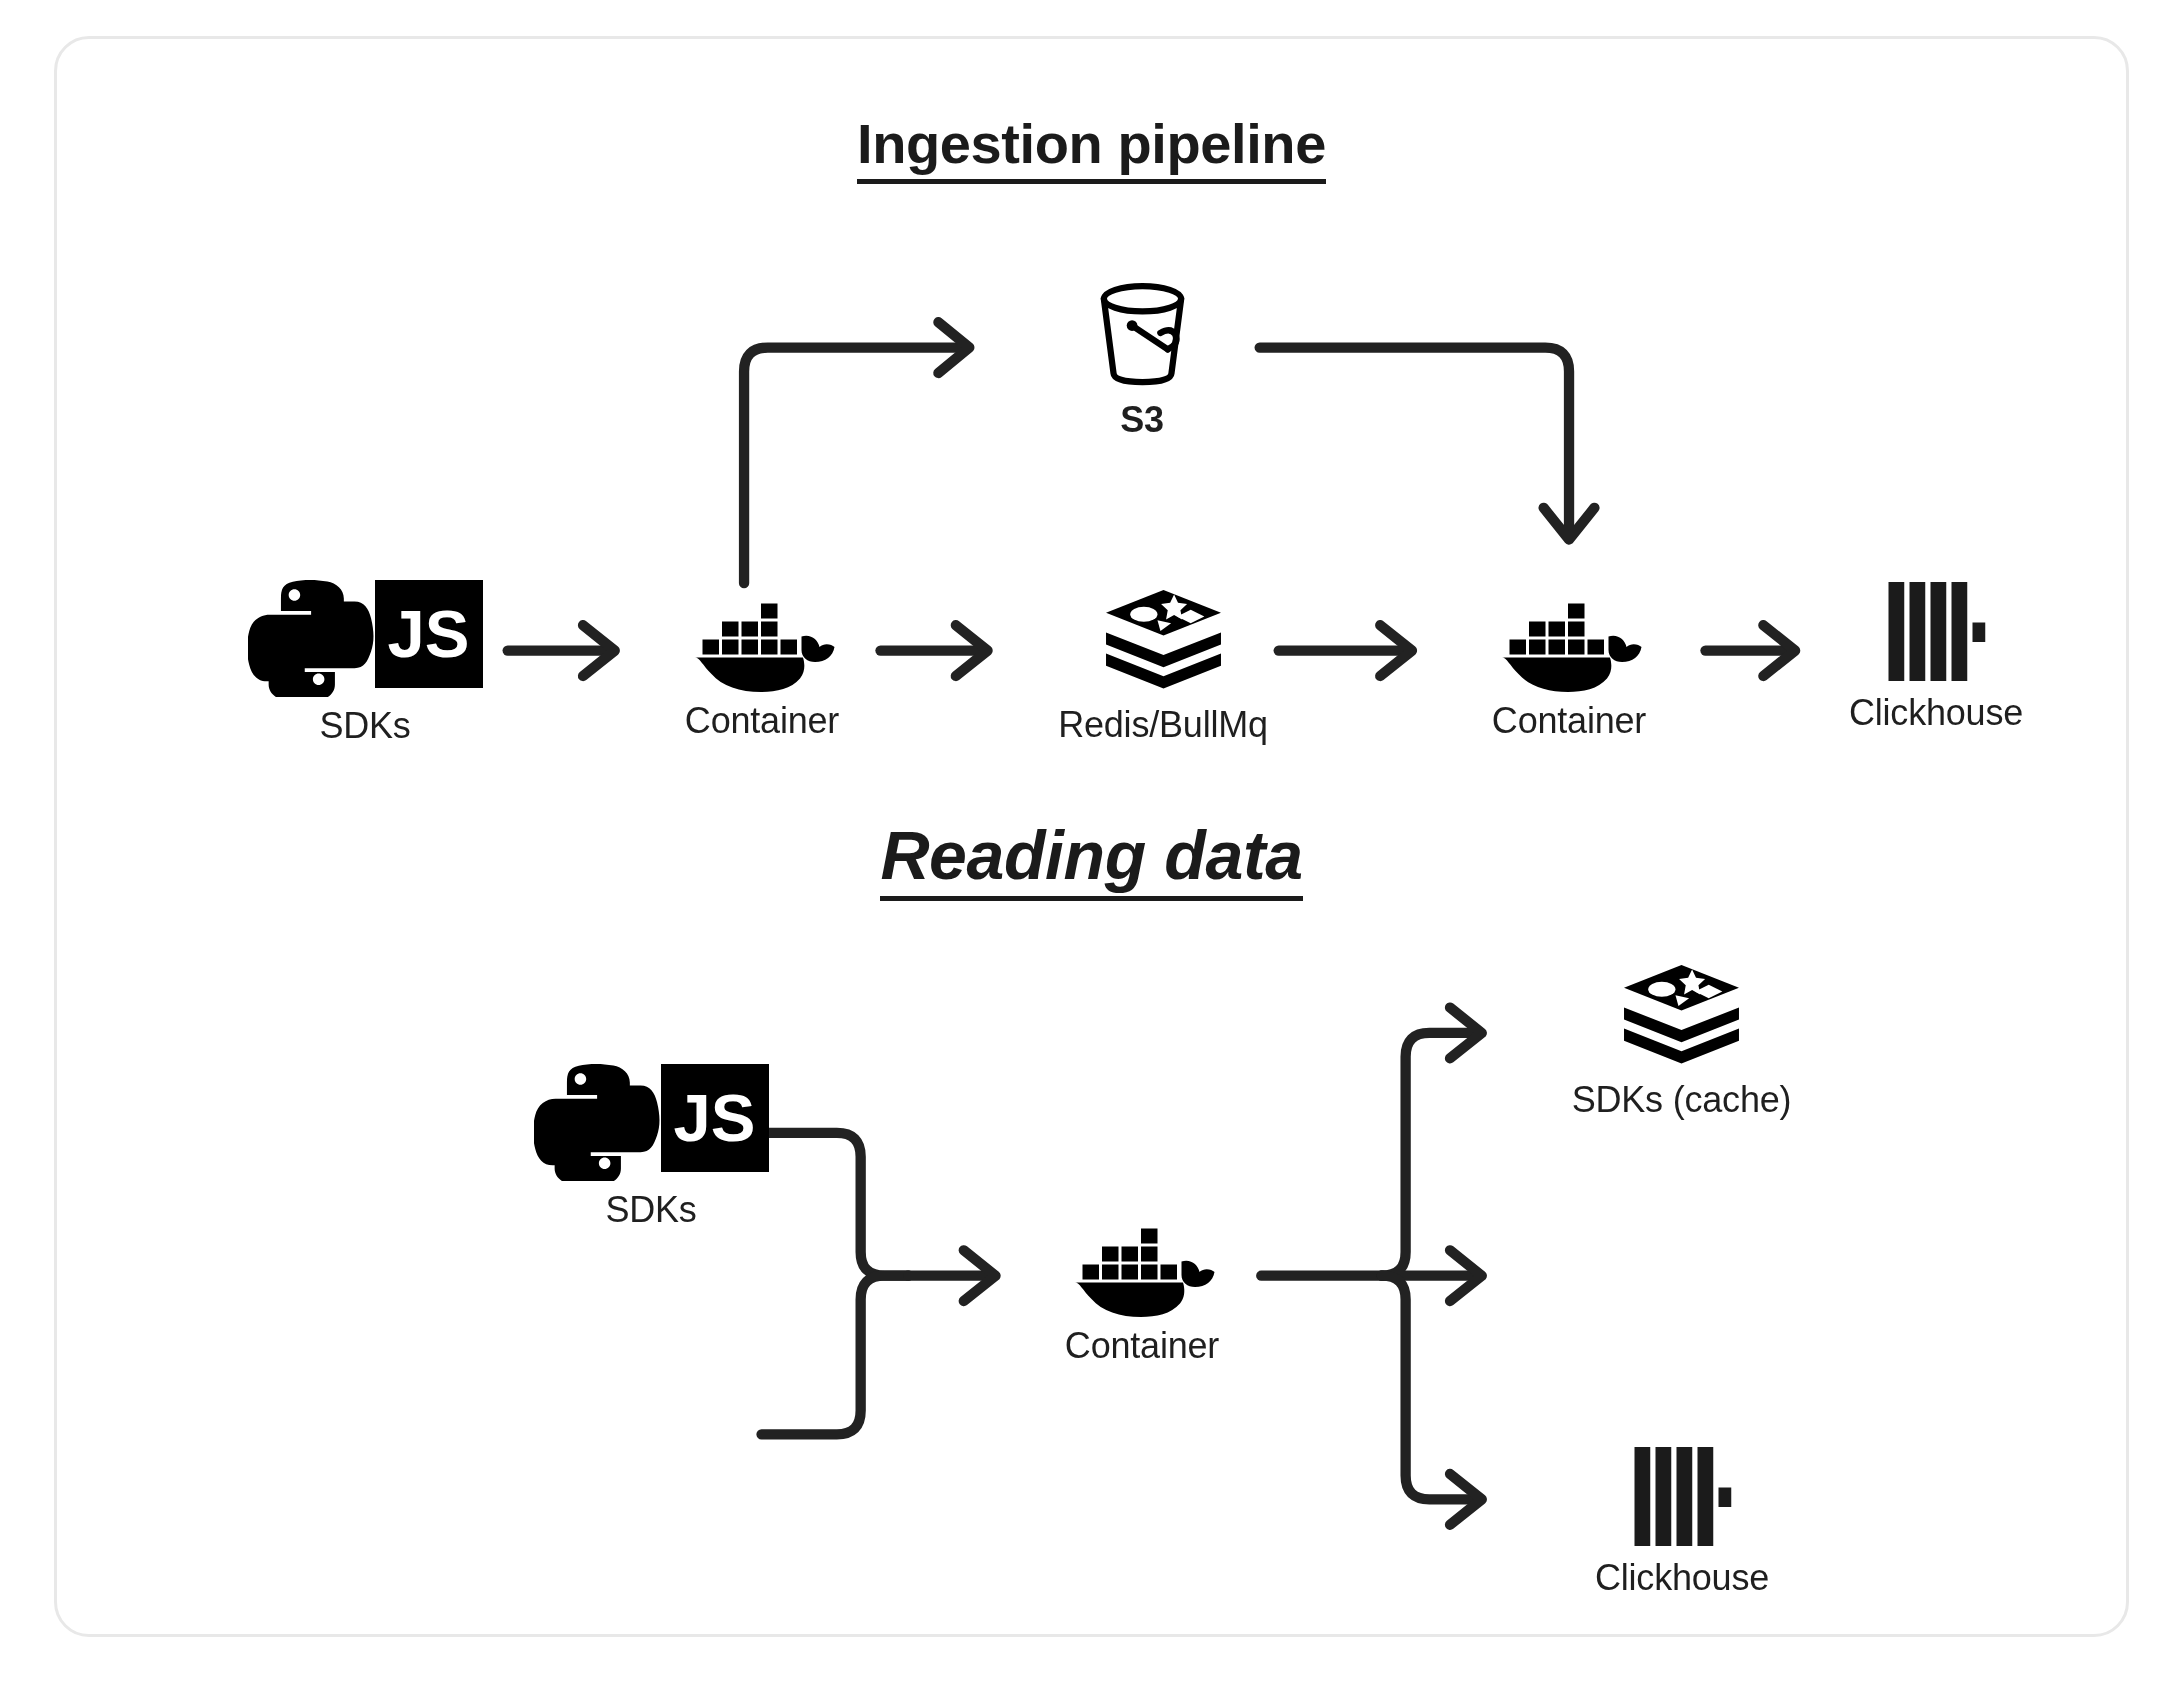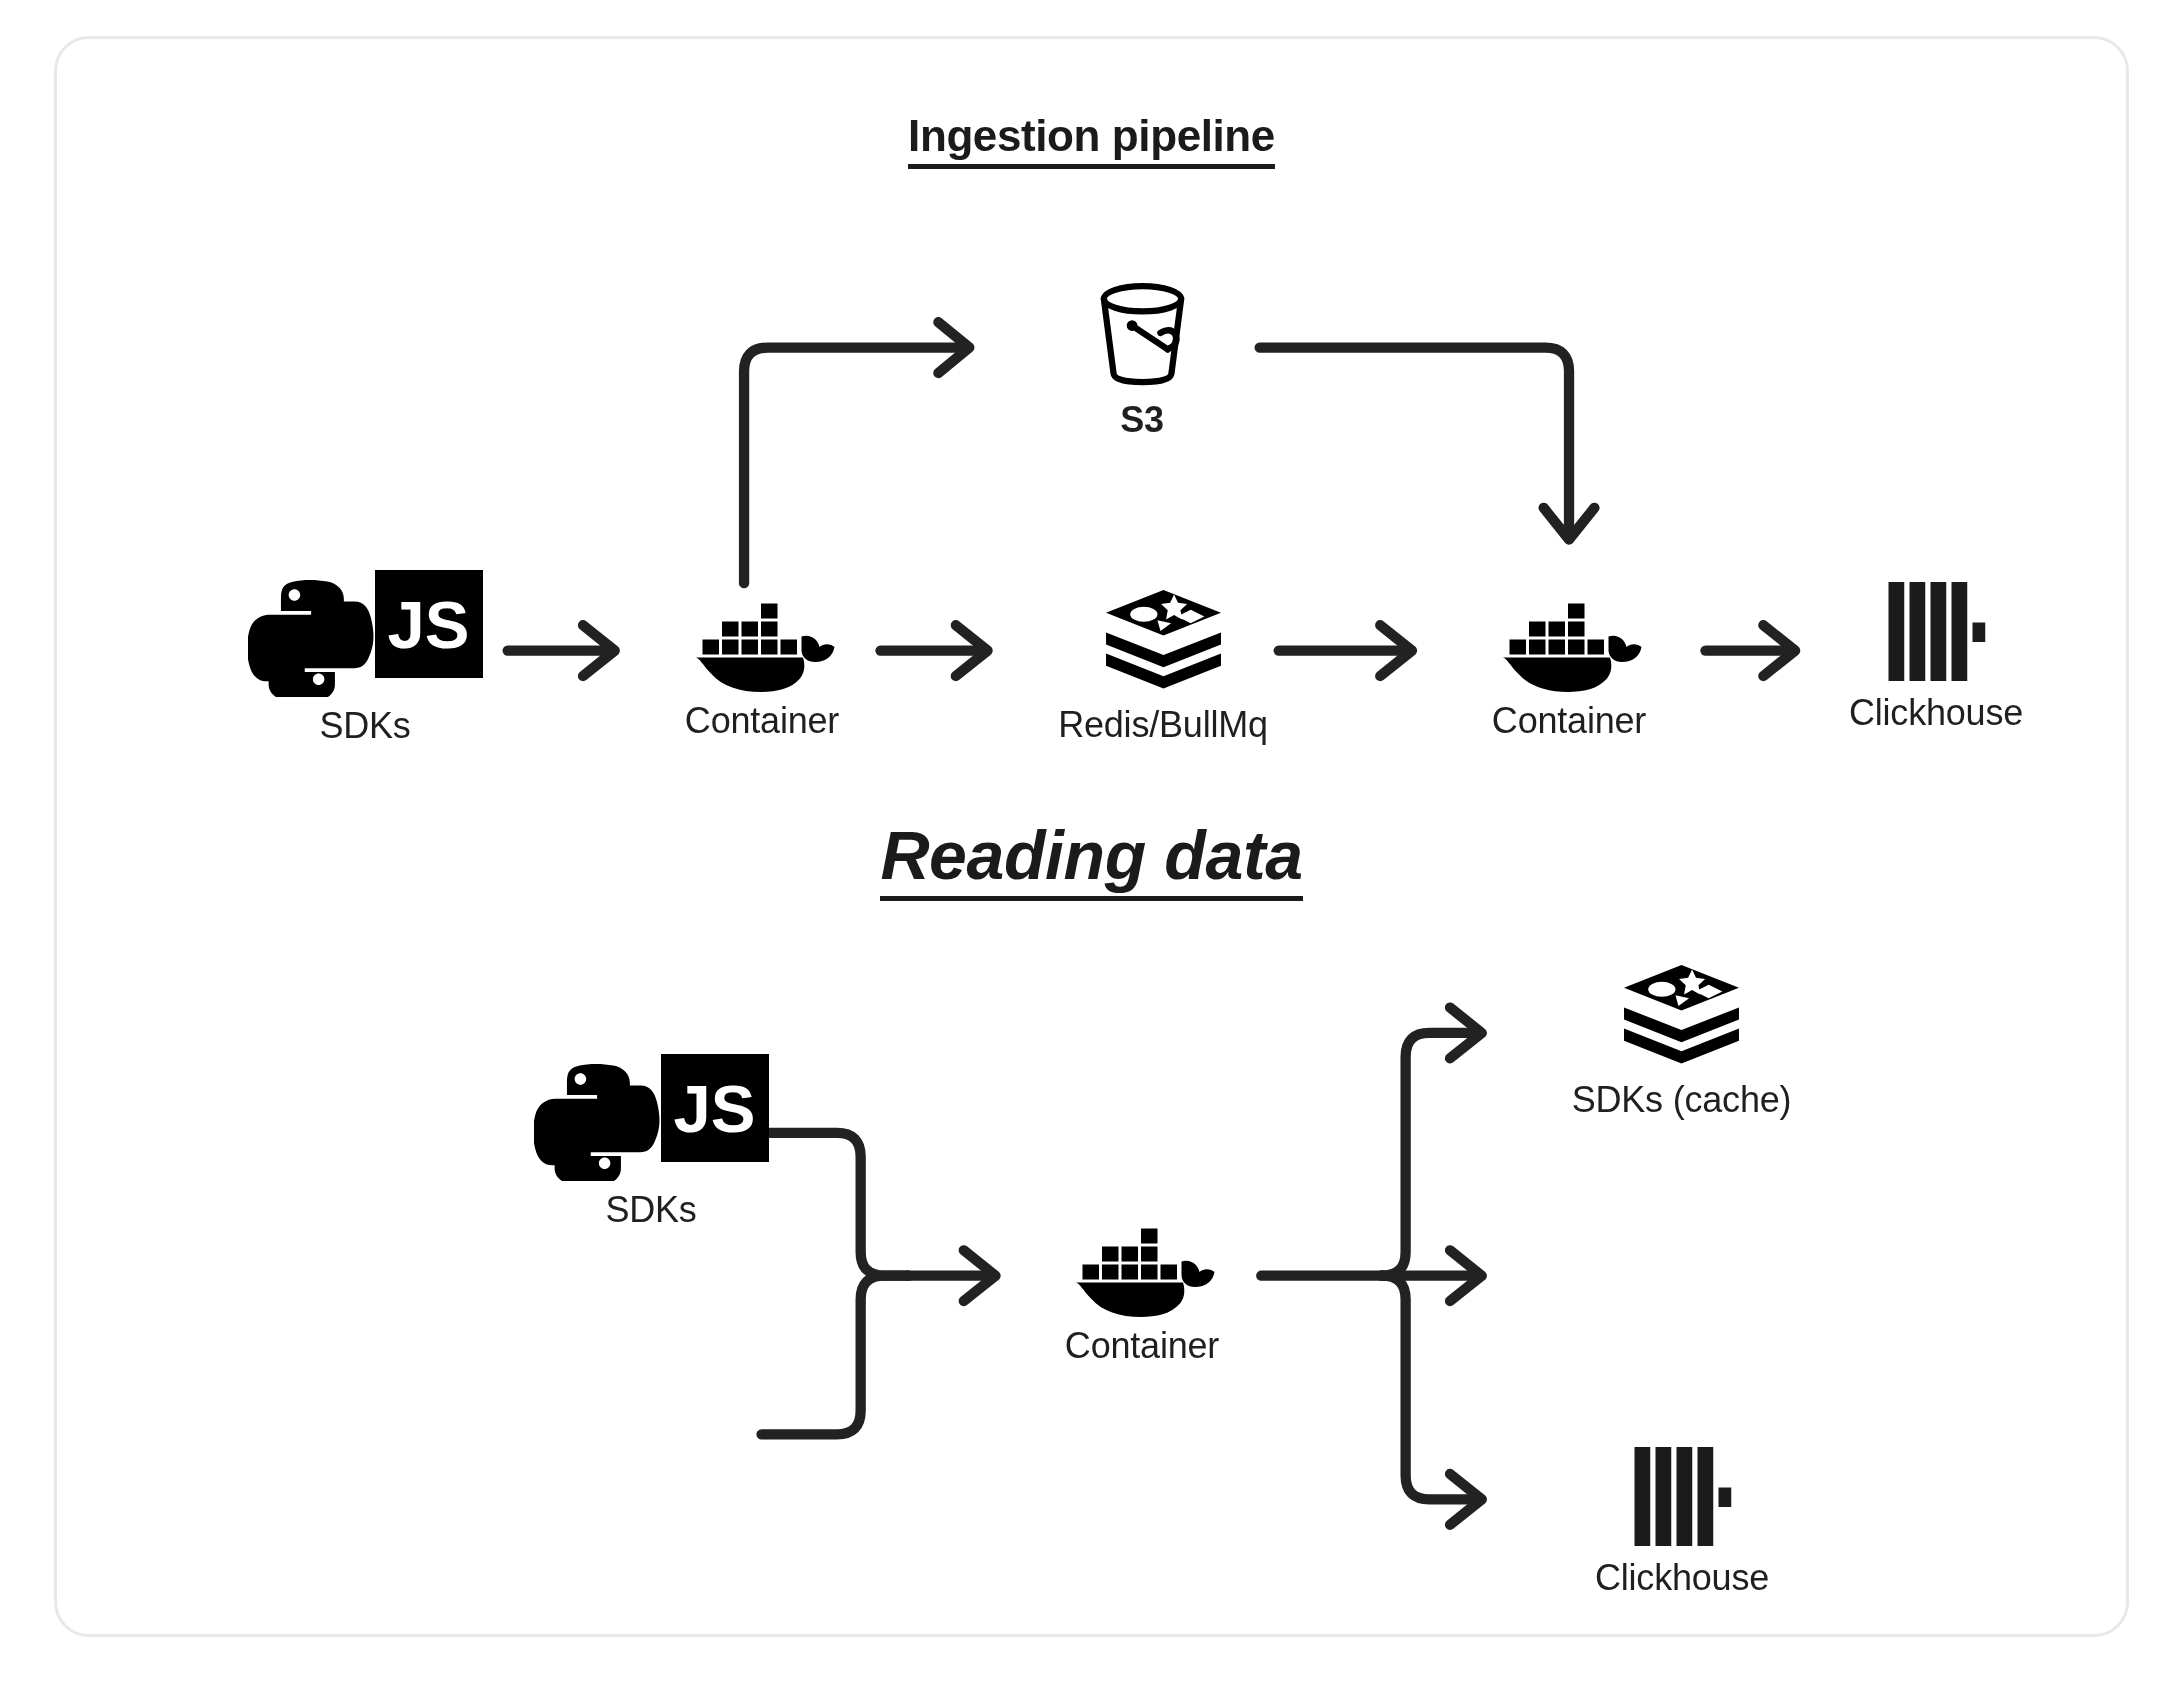--- a/index.html
+++ b/index.html
@@ -35,35 +35,35 @@
     white-space: nowrap;
   }
   .section-title .t-inner {
     display: inline-block;
     border-bottom: 5.6px solid #1b1b1b;
     padding-bottom: 4.8px;
     line-height: 1.05;
   }
   #title-ingestion {
     left: 0; right: 0; top: 111px;
-    font-size: 44px;
+    font-size: 56px;
   }
   #title-reading {
     left: 0; right: 0; top: 816px;
     font-size: 68px;
     font-style: italic;
   }
   .node {
     position: absolute;
     text-align: center;
     white-space: nowrap;
   }
   .node .icon-wrap {
     display: flex;
-    align-items: flex-start;
+    align-items: center;
     justify-content: center;
   }
   .node .node-label {
     font-size: 36px;
     color: #1f1f1f;
     margin-top: 8px;
     letter-spacing: -0.2px;
   }
   svg { display: block; }
   .flow-layer {

